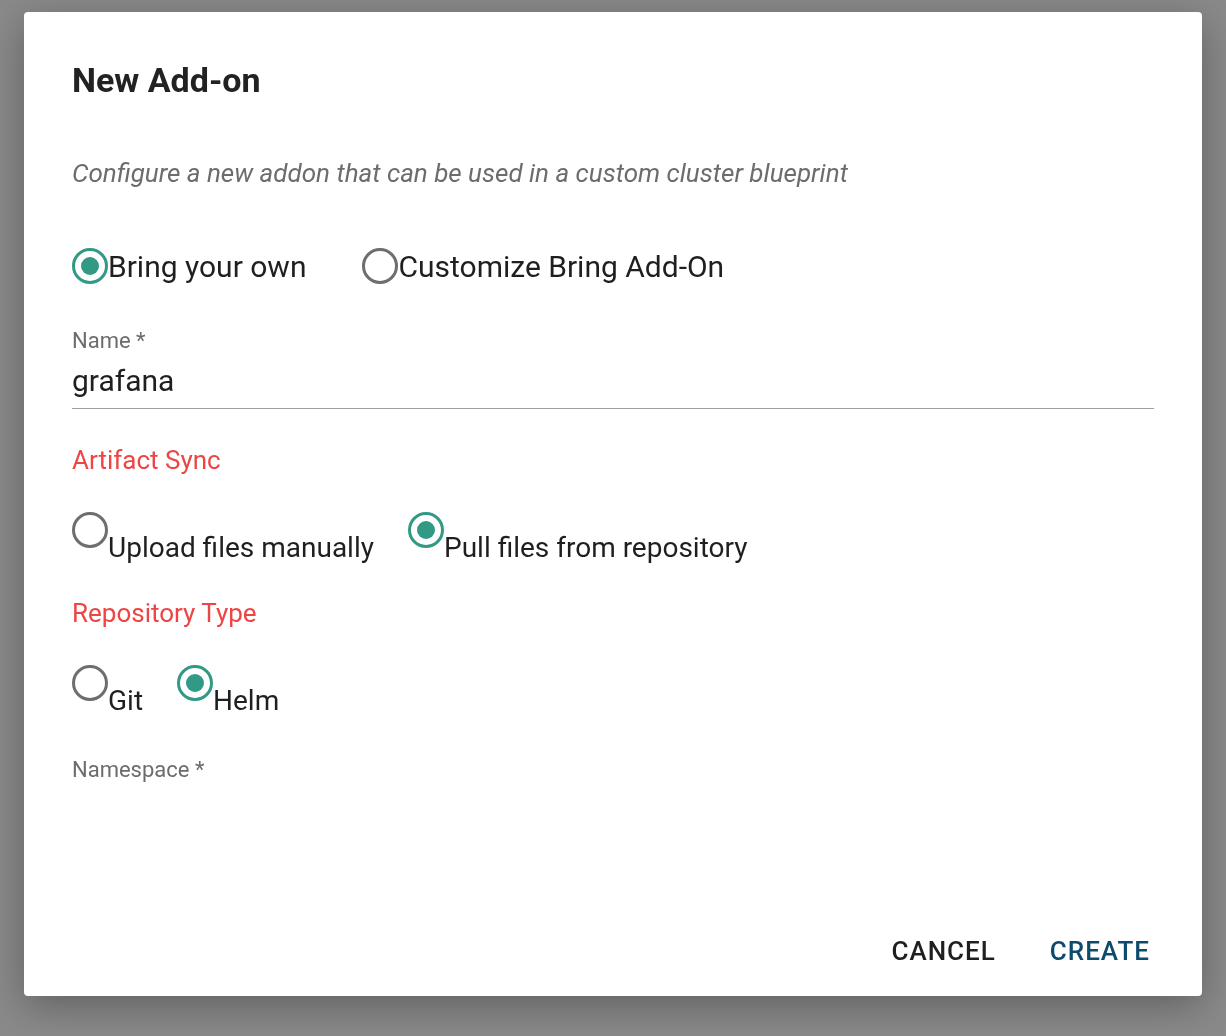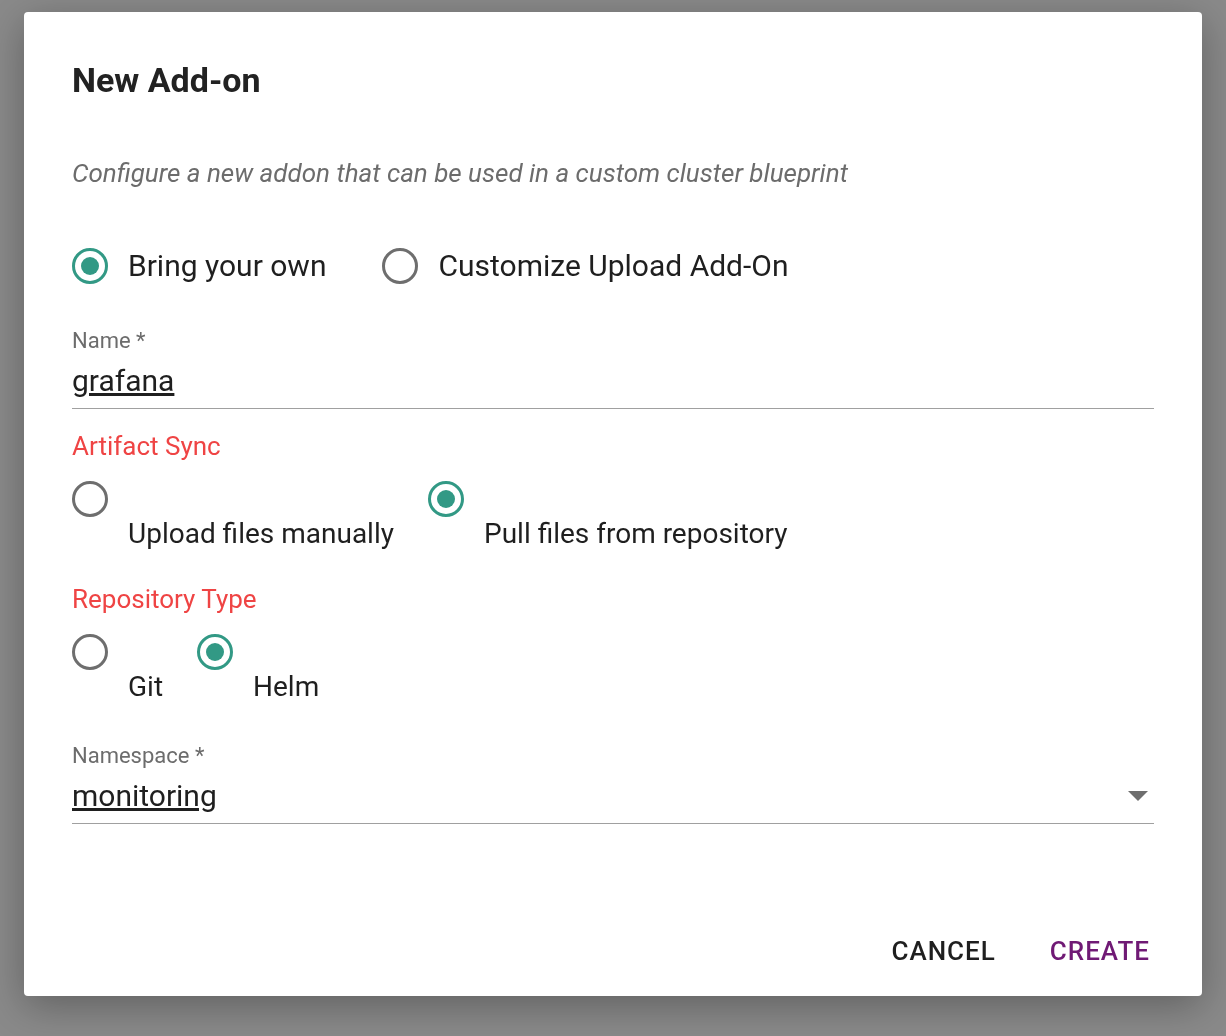--- a/index.html
+++ b/index.html
@@ -45,21 +45,21 @@
       align-items: center;
       gap: 56px;
       margin-bottom: 44px;
     }
     .radio-row.tight {
       gap: 34px;
       margin-bottom: 28px;
     }
     .radio-item {
       display: flex;
-      gap: 20px;
+      align-items: center;
       cursor: pointer;
     }
     .radio-circle {
       width: 36px;
       height: 36px;
       border-radius: 50%;
       border: 3px solid #6e6e6e;
       display: flex;
       align-items: center;
       justify-content: center;
@@ -80,21 +80,21 @@
       color: #1f1f1f;
       font-weight: 400;
     }
     .radio-label {
       font-size: 28px;
       color: #1f1f1f;
       font-weight: 400;
       margin-top: 36px;
     }
     .field-group {
-      margin-bottom: 16px;
+      margin-bottom: 30px;
     }
     .field-label {
       font-size: 22px;
       color: #6c6c6c;
       margin-bottom: 6px;
     }
     .field-input-row {
       display: flex;
       align-items: center;
       justify-content: space-between;
@@ -102,21 +102,20 @@
       padding: 4px 0 10px 0;
     }
     .field-value {
       font-size: 30px;
       color: #1f1f1f;
       border: none;
       outline: none;
       background: transparent;
       width: 100%;
       font-family: inherit;
-      text-decoration: underline;
     }
     .dropdown-caret {
       width: 0;
       height: 0;
       border-left: 10px solid transparent;
       border-right: 10px solid transparent;
       border-top: 10px solid #6e6e6e;
       margin-right: 6px;
       flex-shrink: 0;
     }
@@ -141,40 +140,40 @@
       border: none;
       cursor: pointer;
       padding: 6px 4px;
       font-family: inherit;
       margin-top: 44px;
     }
     .btn-cancel {
       color: #1f1f1f;
     }
     .btn-create {
-      color: #701a75;
+      color: #0c4a6e;
     }
   </style>
 </head>
 <body>
 
 <div class="modal">
 
   <h1 class="modal-title">New Add-on</h1>
 
   <p class="modal-subtitle">Configure a new addon that can be used in a custom cluster blueprint</p>
 
   <div class="radio-row">
     <div class="radio-item">
       <span class="radio-circle selected"></span>
       <span class="radio-label-big">Bring your own</span>
     </div>
     <div class="radio-item">
       <span class="radio-circle"></span>
-      <span class="radio-label-big">Customize Upload Add-On</span>
+      <span class="radio-label-big">Customize Bring Add-On</span>
     </div>
   </div>
 
   <div class="field-group">
     <div class="field-label">Name *</div>
     <div class="field-input-row">
       <input class="field-value" value="grafana" style="">
     </div>
   </div>
 
@@ -198,24 +197,20 @@
       <span class="radio-label">Git</span>
     </div>
     <div class="radio-item">
       <span class="radio-circle selected"></span>
       <span class="radio-label">Helm</span>
     </div>
   </div>
 
   <div class="field-group">
     <div class="field-label">Namespace *</div>
-    <div class="field-input-row">
-      <span class="field-value">monitoring</span>
-      <span class="dropdown-caret"></span>
-    </div>
   </div>
 
   <div class="actions">
     <button class="btn btn-cancel">CANCEL</button>
     <button class="btn btn-create">CREATE</button>
   </div>
 
 </div>
 
 </body></html>

